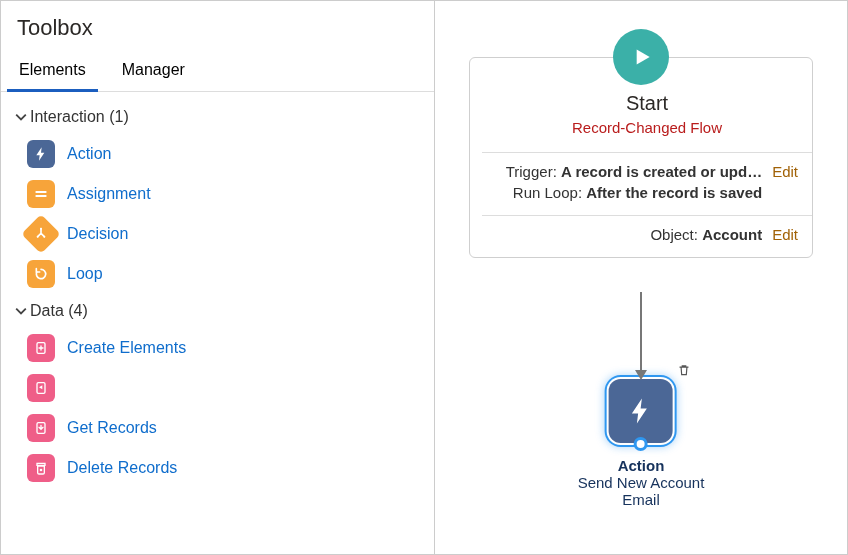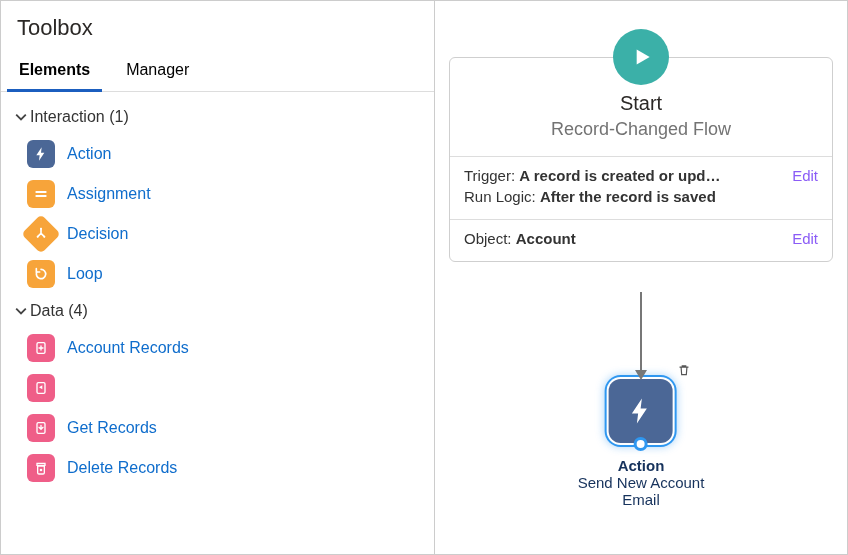--- a/index.html
+++ b/index.html
@@ -2,48 +2,48 @@
 <html><head>
 <meta charset="utf-8">
 <style>
   * { box-sizing: border-box; margin: 0; padding: 0; }
   body { font-family: -apple-system, BlinkMacSystemFont, "Segoe UI", Arial, sans-serif; font-size: 14px; color: #16325c; background: #fff; }
   .app { display: flex; width: 848px; height: 555px; border: 1px solid #ccc; }
   .sidebar { width: 434px; border-right: 1px solid #ccc; display: flex; flex-direction: column; }
   .sidebar-title { font-size: 22px; font-weight: 400; padding: 14px 16px 10px; color: #2b2826; }
   .tabs { display: flex; border-bottom: 1px solid #ddd; }
   .tab { padding: 10px 18px 12px; font-size: 16px; color: #000000; cursor: pointer; position: relative; }
-  .tab.active { color: #000; font-weight: 700; }
+  .tab.active { color: #000; font-weight: 400; }
   .tab.active::after { content:""; position:absolute; left:6px; right:6px; bottom:-1px; height:3px; background:#1b5ebf; }
   .groups { padding: 8px 4px; overflow:auto; }
   .group-header { display:flex; align-items:center; gap:3px; padding: 8px 10px; font-size: 16px; color:#333; cursor:pointer; }
   .chev { width:12px; height:12px; display:inline-flex; align-items:center; justify-content:center; }
   .element-item { display:flex; align-items:center; gap:12px; padding:6px 10px 6px 22px; cursor:grab; }
   .element-item .label { color:#0f6dcc; font-size:16px; }
   .icon-box { width:28px; height:28px; border-radius:6px; display:flex; align-items:center; justify-content:center; flex-shrink:0; }
   .icon-box svg { width:16px; height:16px; }
   .ic-action { background:#4b6796; }
   .ic-assign { background:#f7a43a; }
   .ic-decision { background:#f7a43a; transform:rotate(45deg); border-radius:5px; }
   .ic-decision svg { transform:rotate(-45deg); }
   .ic-loop { background:#f7a43a; }
   .ic-data { background:#ef5e88; }
 
   .canvas { flex:1; position:relative; background:#fff; }
   .start-btn { position:absolute; top:28px; left:50%; transform:translateX(-50%); width:56px; height:56px; border-radius:50%; background:#3bb0a8; display:flex; align-items:center; justify-content:center; cursor:pointer; z-index:3; }
-  .start-card { position:absolute; top:56px; left:50%; transform:translateX(-50%); width:384px; border:1px solid #cfcfcf; border-radius:6px; background:#fff; z-index:2; }
+  .start-card { position:absolute; top:56px; left:50%; transform:translateX(-50%); width:344px; border:1px solid #cfcfcf; border-radius:6px; background:#fff; z-index:2;padding-left:12px; }
   .start-head { text-align:center; padding:34px 12px 16px; border-bottom:1px solid #ddd; }
   .start-head h3 { font-size:20px; font-weight:400; color:#2b2826; margin-bottom:4px; }
-  .start-head .sub { font-size:18px; color:#737373; }
-  .start-row { display:flex; justify-content:space-between; align-items:flex-start; padding:10px 14px; border-bottom:1px solid #ddd; font-size:15px; }
+  .start-head .sub { font-size:15px; color:#b91c1c; }
+  .start-row { display:flex; justify-content:space-between; align-items:flex-start; padding:10px 14px; border-bottom:1px solid #ddd; font-size:15px;text-align:right; }
   .start-row:last-child { border-bottom:none; }
   .start-row .info { flex:1; min-width:0; }
   .start-row .line { white-space:nowrap; overflow:hidden; text-overflow:ellipsis; color:#333; margin-bottom:4px; }
   .start-row .line b { font-weight:700; }
-  .edit-link { color:#8b5cf6; cursor:pointer; font-size:15px; }
+  .edit-link { color:#a16207; cursor:pointer; margin-left:10px; font-size:15px; }
 
   .connector { position:absolute; top:291px; left:50%; transform:translateX(-50%); z-index:1; }
   .trash { position:absolute; top:362px; left:calc(50% + 36px); color:#555; cursor:pointer; font-size:14px; }
   .action-node { position:absolute; top:378px; left:50%; transform:translateX(-50%); text-align:center; }
   .action-node .node-box { width:64px; height:64px; border-radius:12px; background:#4b6796; display:flex; align-items:center; justify-content:center; margin:0 auto; position:relative; box-shadow:0 0 0 2px #fff, 0 0 0 4px #2f97f0, 0 0 8px 4px rgba(47,151,240,.4); cursor:pointer; }
   .action-node .node-box svg { width:30px; height:30px; }
   .action-node .port { position:absolute; bottom:-8px; left:50%; transform:translateX(-50%); width:14px; height:14px; border-radius:50%; background:#fff; border:3px solid #2f97f0; cursor:pointer; }
   .action-node .nlabel { margin-top:14px; font-size:15px; }
   .action-node .nname { font-weight:700; }
 </style>
@@ -113,21 +113,21 @@
           </span>
         <span>Data (4)</span>
       </div>
       <div class="element-item">
         <span class="icon-box ic-data">
             <svg viewBox="0 0 24 24">
               <rect x="6" y="4" width="12" height="16" rx="2" fill="none" stroke="#fff" stroke-width="2"></rect>
               <path d="M12 9v6M9 12h6" stroke="#fff" stroke-width="2" stroke-linecap="round"></path>
             </svg>
           </span>
-        <span class="label">Account Records</span>
+        <span class="label">Create Elements</span>
       </div>
       <div class="element-item">
         <span class="icon-box ic-data">
             <svg viewBox="0 0 24 24">
               <rect x="6" y="4" width="12" height="16" rx="2" fill="none" stroke="#fff" stroke-width="2"></rect>
               <path d="M9 11l5-3v6z" fill="#fff"></path>
             </svg>
           </span>
       </div>
       <div class="element-item">
@@ -158,21 +158,21 @@
         </svg>
     </div>
     <div class="start-card">
       <div class="start-head">
         <h3>Start</h3>
         <div class="sub">Record-Changed Flow</div>
       </div>
       <div class="start-row">
         <div class="info">
           <div class="line"><span>Trigger:</span> <b>A record is created or upd…</b></div>
-          <div class="line"><span>Run Logic:</span> <b>After the record is saved</b></div>
+          <div class="line"><span>Run Loop:</span> <b>After the record is saved</b></div>
         </div>
         <span class="edit-link">Edit</span>
       </div>
       <div class="start-row">
         <div class="info">
           <div class="line"><span>Object:</span> <b>Account</b></div>
         </div>
         <span class="edit-link">Edit</span>
       </div>
     </div>

